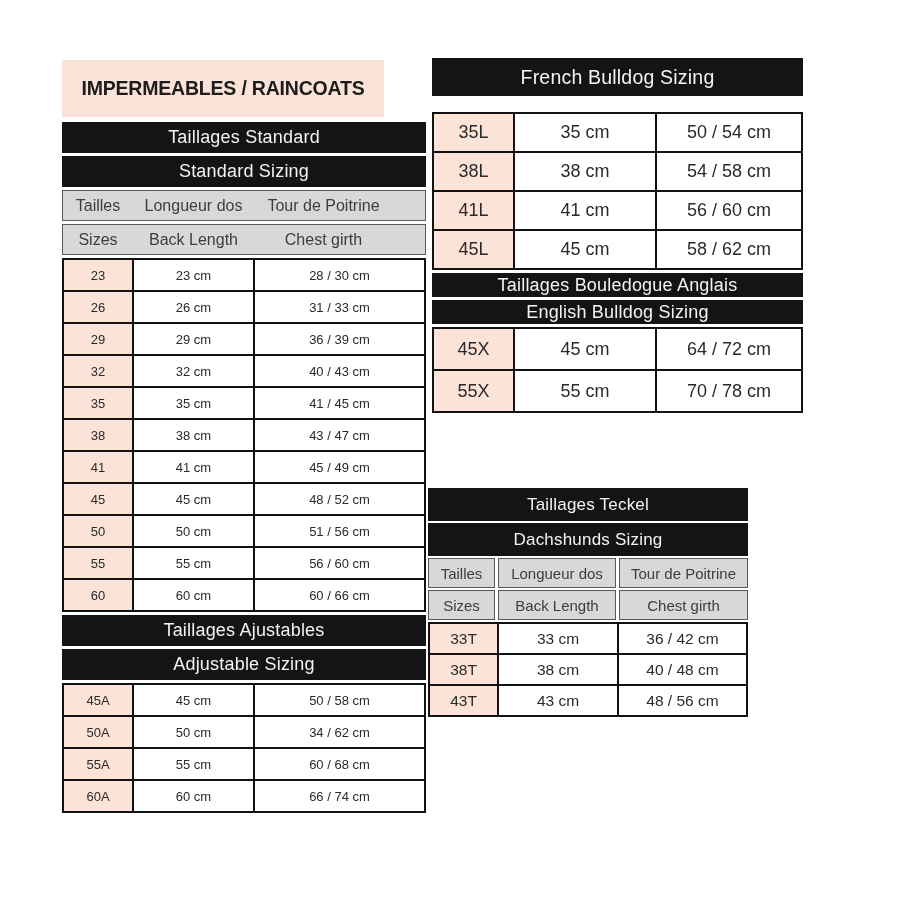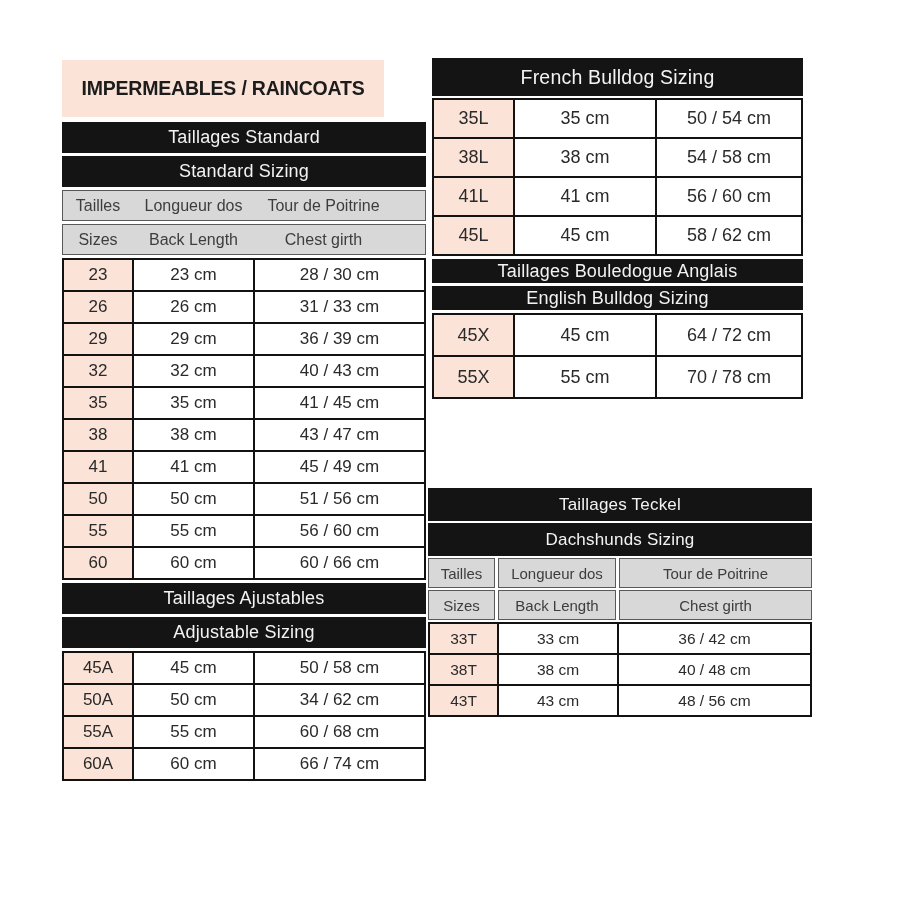--- a/index.html
+++ b/index.html
@@ -6,41 +6,41 @@
   html, body { width: 900px; height: 900px; }
   body {
     background: #ffffff;
     font-family: "Liberation Sans", "DejaVu Sans", sans-serif;
     position: relative;
     color: #262626;
   }
   .tbl { position: absolute; }
   #raincoats { left: 62px; top: 60px; width: 364px; }
   #bulldogs  { left: 432px; top: 58px; width: 371px; }
-  #dachshund { left: 428px; top: 488px; width: 384px; }
+  #dachshund { left: 428px; top: 488px; width: 320px; }
 
   .title-pink {
     width: 322px; height: 57px;
     background: var(--pink, #fbe3d8);
     color: #1c1c1c;
     font-weight: bold;
     font-size: 19.5px;
     letter-spacing: -0.2px;
     display: flex; align-items: center; justify-content: center;
     margin-bottom: 5px;
   }
   .bar {
     background: var(--bar_bg, #141414);
     color: #f3f3f3;
     display: flex; align-items: center; justify-content: center;
     margin-bottom: 3px;
     letter-spacing: 0.2px;
   }
   #raincoats .bar { height: 31px; font-size: 18px; }
-  #bulldogs .bar.main { height: 38px; font-size: 19.5px; margin-bottom: 2px; }
+  #bulldogs .bar.main { height: 38px; font-size: 19.5px; margin-bottom: 16px; }
   #bulldogs .bar.sub { height: 24px; font-size: 18px; }
   #dachshund .bar { height: 33px; font-size: 17px; margin-bottom: 2px; }
 
   .grey-band {
     background: var(--grey_bg, #d8d8d8);
     border: 1px solid #595959;
     color: #3d3d3d;
     display: grid;
     align-items: center;
     text-align: center;
@@ -65,21 +65,21 @@
 
   table.data { border-collapse: collapse; table-layout: fixed; width: 100%; }
   table.data td {
     border: 2.5px solid #121212;
     text-align: center;
     vertical-align: middle;
     color: #2a2a2a;
   }
   td.size { background: var(--pink, #fbe3d8); }
 
-  #raincoats table.data td { height: 32px; font-size: 17px; }
+  #raincoats table.data td { height: 32px; font-size: 13px; }
   #raincoats col.c1 { width: 70px; }  #raincoats col.c2 { width: 121px; }
   #bulldogs table.frb td { height: 39px; font-size: 18px; }
   #bulldogs table.enb td { height: 42px; font-size: 18px; }
   #bulldogs col.c1 { width: 81px; }   #bulldogs col.c2 { width: 142px; }
   #dachshund table.data td { height: 31px; font-size: 15.5px; }
   #dachshund col.c1 { width: 69px; }  #dachshund col.c2 { width: 120px; }
 
   table.data { margin-bottom: 0; }
   .gap3 { height: 3px; }
 </style>
@@ -139,20 +139,25 @@
           <td class="size">38</td>
           <td>38 cm</td>
           <td>43 / 47 cm</td>
         </tr>
       <tr>
           <td class="size">41</td>
           <td>41 cm</td>
           <td>45 / 49 cm</td>
         </tr>
       <tr>
+          <td class="size">45</td>
+          <td>45 cm</td>
+          <td>48 / 52 cm</td>
+        </tr>
+      <tr>
           <td class="size">50</td>
           <td>50 cm</td>
           <td>51 / 56 cm</td>
         </tr>
       <tr>
           <td class="size">55</td>
           <td>55 cm</td>
           <td>56 / 60 cm</td>
         </tr>
       <tr>

